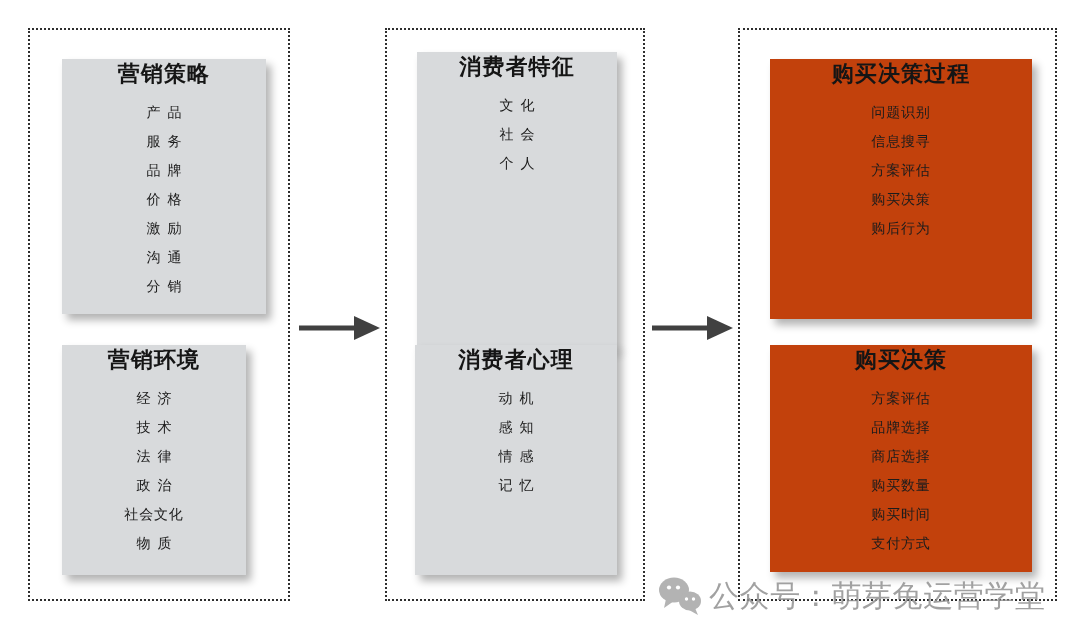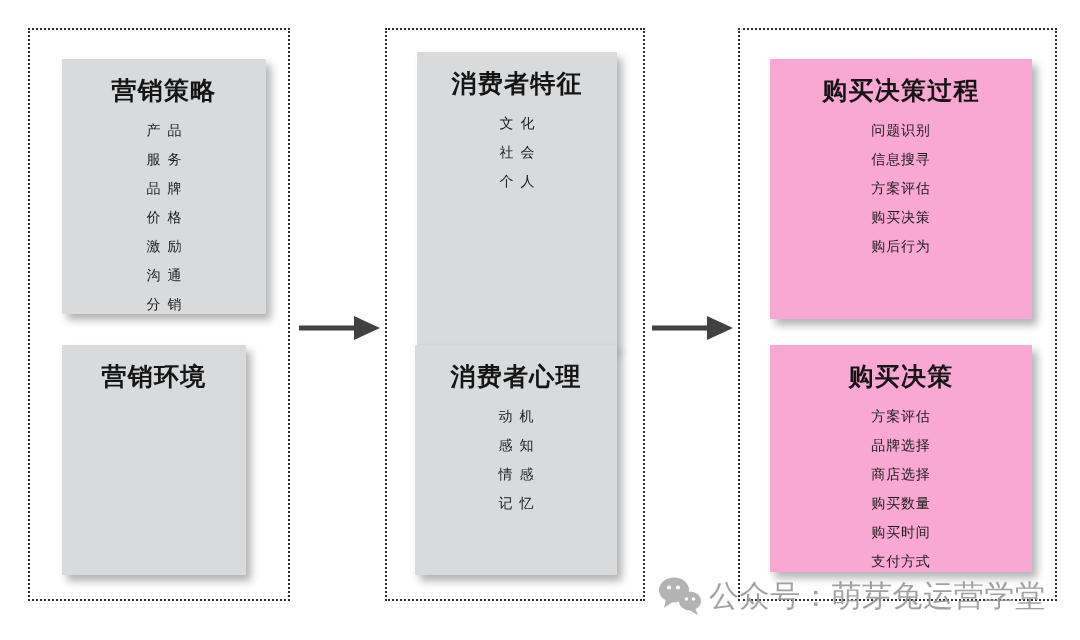--- a/index.html
+++ b/index.html
@@ -8,23 +8,23 @@
     font-family:"Liberation Serif","DejaVu Serif",serif;
   }
   .dashed-container{
     position:absolute;border:2px dotted #2e2e2e;background:transparent;box-sizing:border-box;
   }
   .gray-box{
     position:absolute;box-sizing:border-box;text-align:center;
     box-shadow:5px 6px 8px rgba(0,0,0,0.30);
   }
   .gray-box.light{background:#d8dadc;}
-  .gray-box.dark{background:#f9a8d4;}
+  .gray-box.dark{background:#c2410c;}
   .box-title{
-    margin-top:15px;font-size:25px;font-weight:bold;color:#151515;letter-spacing:0.05em;
+    font-size:22px;font-weight:bold;color:#151515;letter-spacing:0.05em;
   }
   .box-items{margin-top:9px;}
   .box-item{
     font-size:14px;line-height:29px;color:#1c1c1c;letter-spacing:0.06em;
   }
   .box-item.spread{letter-spacing:0.5em;text-indent:0.5em;}
   .arrow{position:absolute;width:86px;height:38px;}
   .watermark{
     position:absolute;left:658px;top:576px;display:flex;align-items:center;gap:7px;
     font-family:"Liberation Sans","DejaVu Sans",sans-serif;
@@ -47,20 +47,28 @@
         <div class="box-item spread">服务</div>
         <div class="box-item spread">品牌</div>
         <div class="box-item spread">价格</div>
         <div class="box-item spread">激励</div>
         <div class="box-item spread">沟通</div>
         <div class="box-item spread">分销</div>
       </div>
     </div>
     <div class="gray-box light" style="left:32px;top:315px;width:184px;height:230px;">
       <div class="box-title">营销环境</div>
+      <div class="box-items">
+        <div class="box-item spread">经济</div>
+        <div class="box-item spread">技术</div>
+        <div class="box-item spread">法律</div>
+        <div class="box-item spread">政治</div>
+        <div class="box-item">社会文化</div>
+        <div class="box-item spread">物质</div>
+      </div>
     </div>
   </div>
 
   <svg class="arrow" style="left:296px;top:309px;" viewBox="0 0 86 38">
     <line x1="3" y1="19" x2="62" y2="19" stroke="#414141" stroke-width="5"></line>
     <polygon points="58,7 84,19 58,31" fill="#414141"></polygon>
   </svg>
 
   <div class="dashed-container" style="left:385px;top:28px;width:260px;height:573px;">
     <div class="gray-box light" style="left:30px;top:22px;width:200px;height:296px;">

